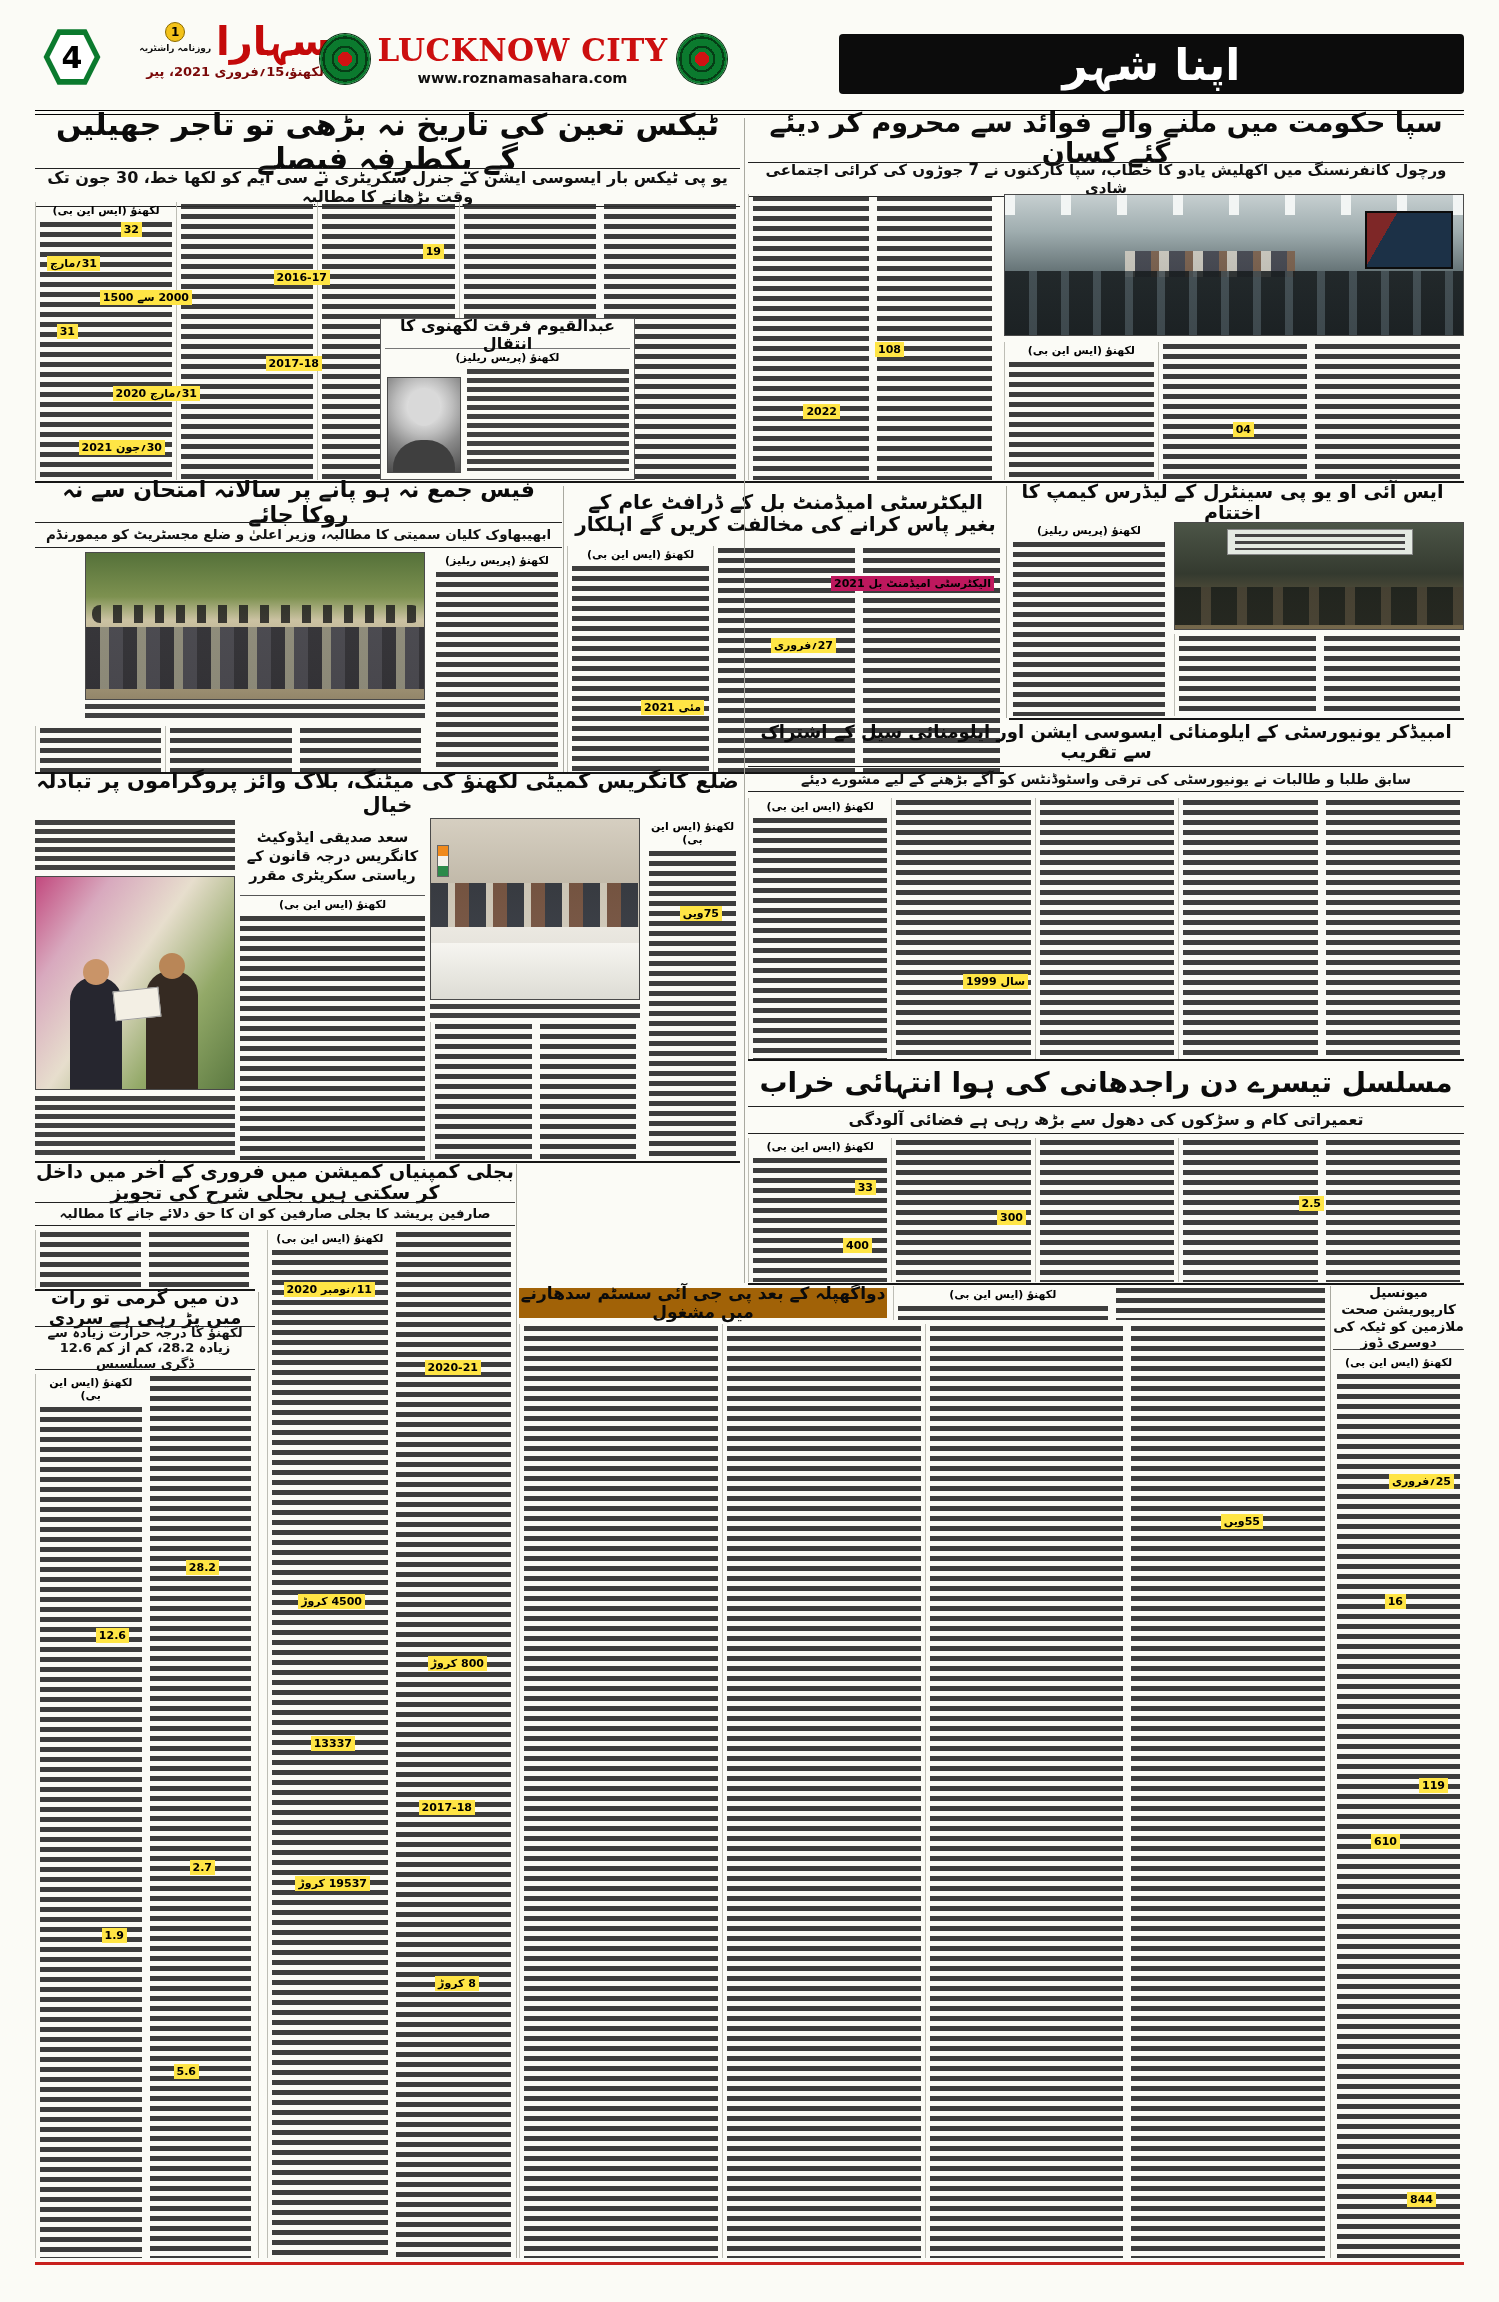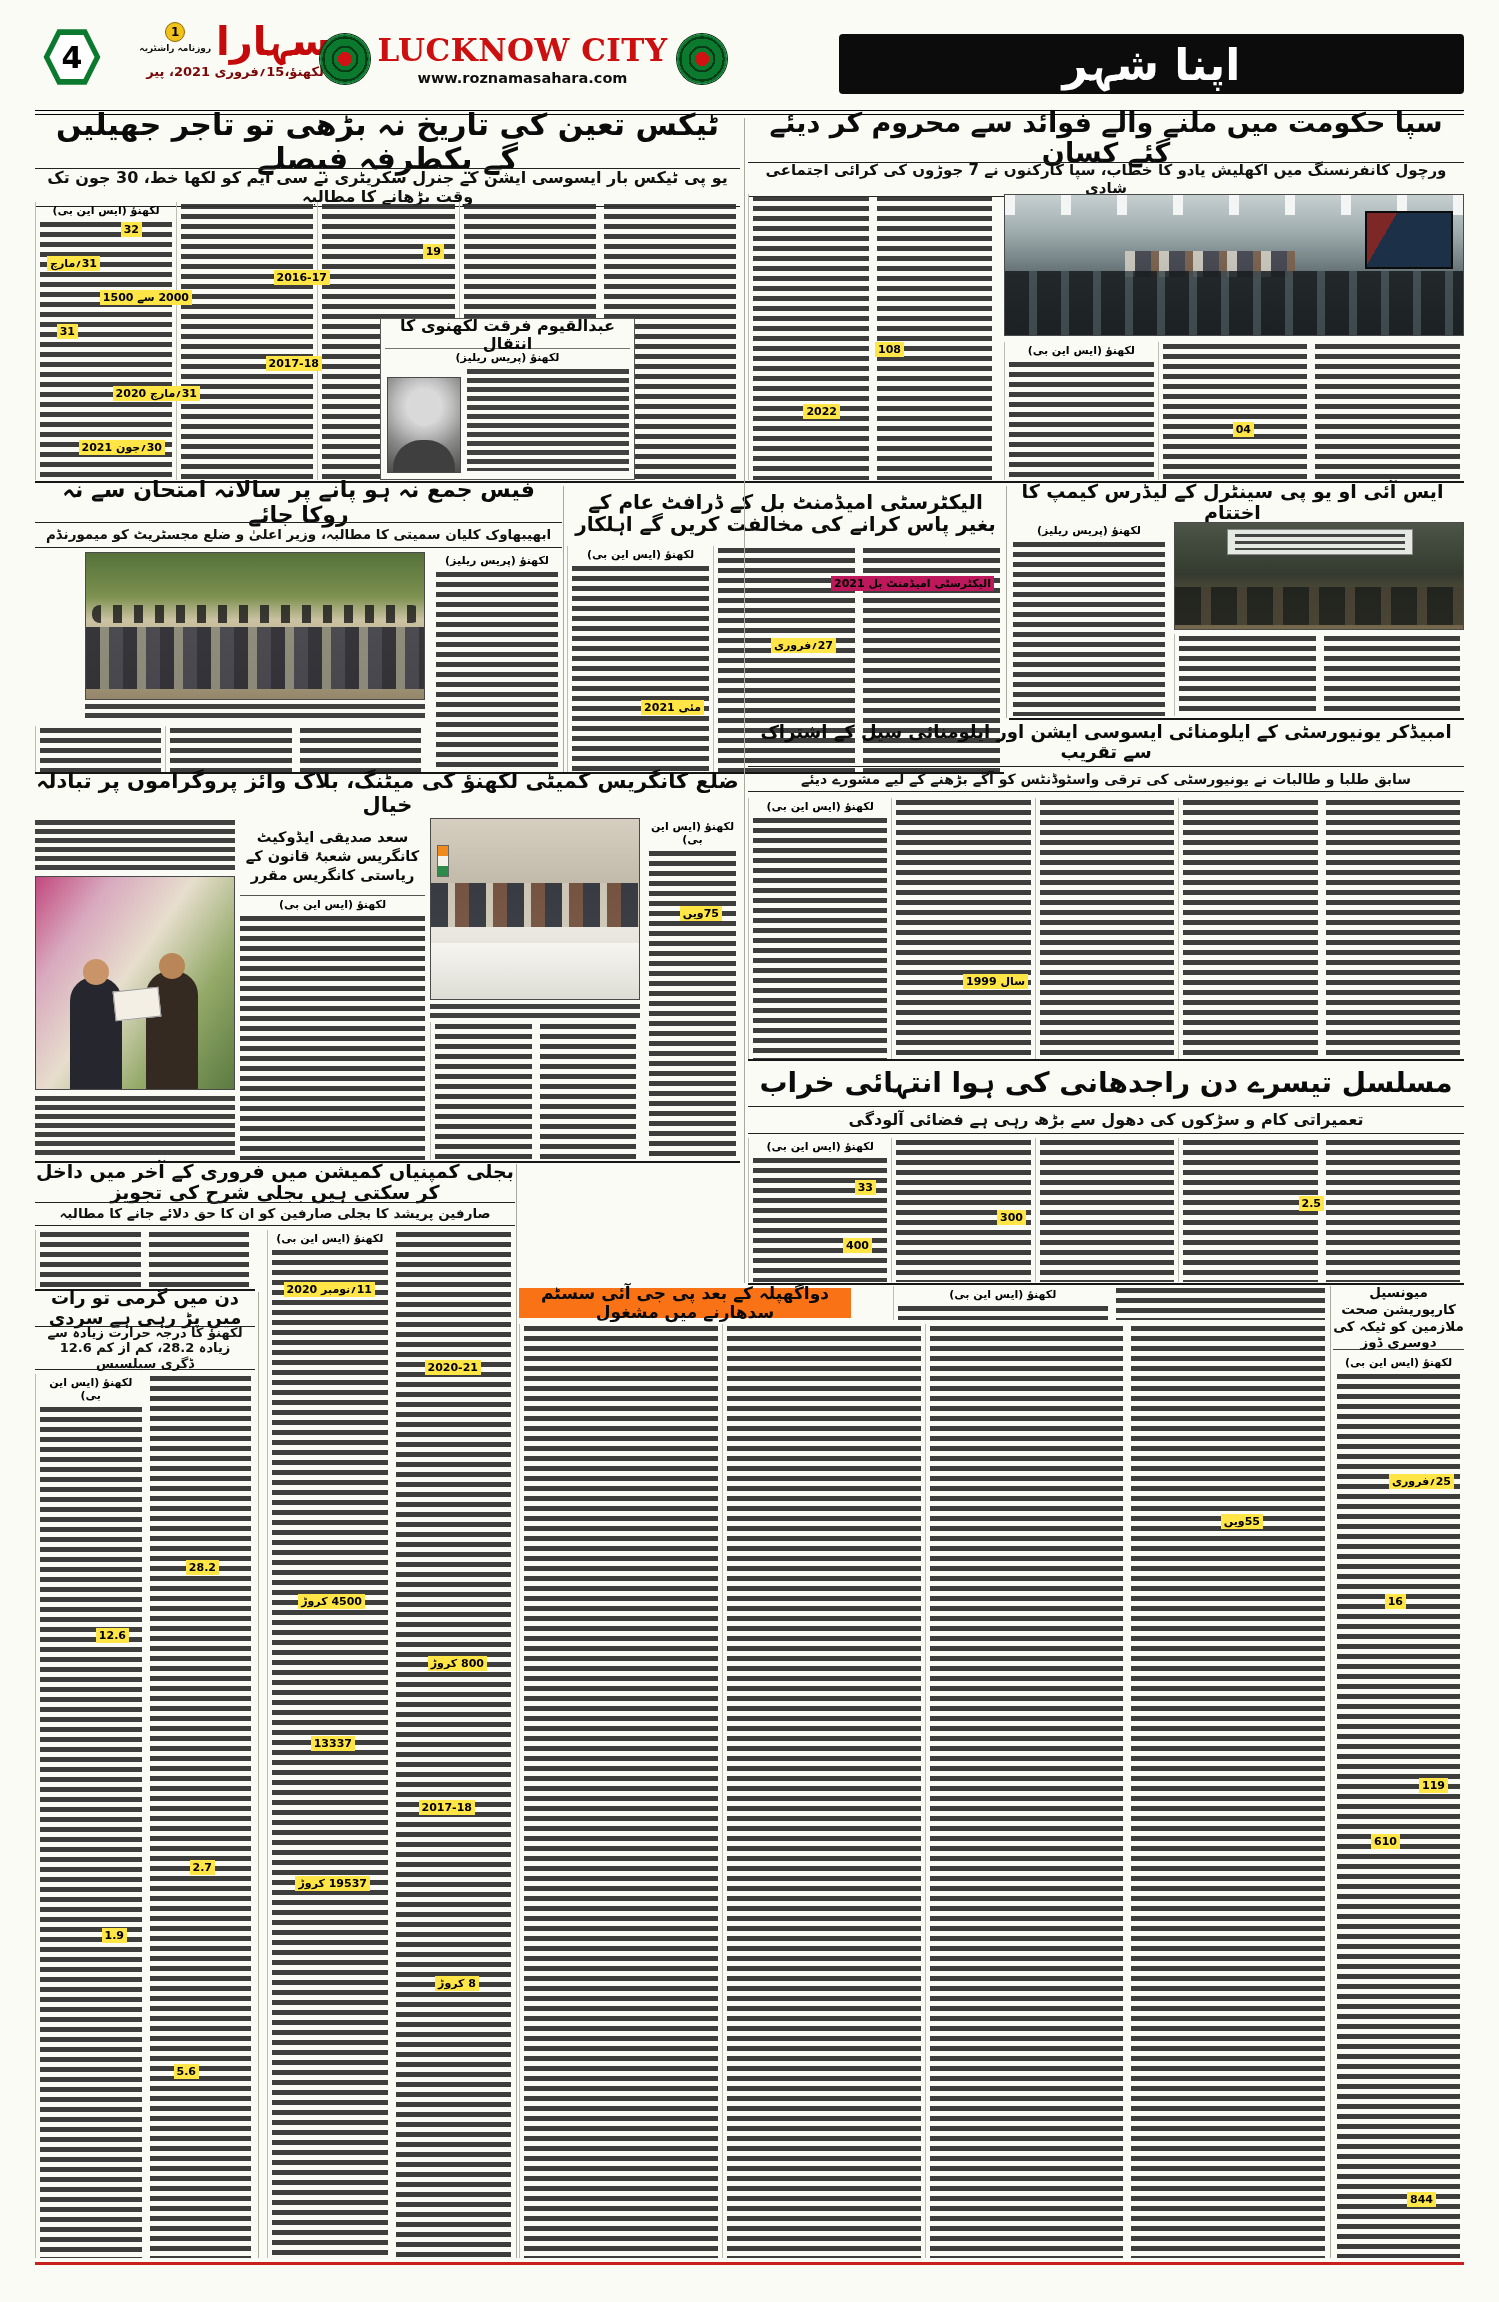--- a/index.html
+++ b/index.html
@@ -258,21 +258,21 @@
         <div class="col">
           <div class="ft"></div>
         </div>
         <div class="col">
           <div class="ft"></div>
         </div>
       </div>
     <span class="chip" style="right:18px;top:130px">75ویں</span>
 
     <div class="sa-box" style="left:205px;top:42px;width:185px;height:342px">
-      <div class="hl" style="height:78px;font-size:14.5px;border-bottom:1px solid #555;line-height:1.3">سعد صدیقی ایڈوکیٹ کانگریس شعبۂ قانون کے ریاستی کانگریس مقرر</div>
+      <div class="hl" style="height:78px;font-size:14.5px;border-bottom:1px solid #555;line-height:1.3">سعد صدیقی ایڈوکیٹ کانگریس درجہ قانون کے ریاستی سکریٹری مقرر</div>
       <div class="dl">لکھنؤ (ایس این بی)</div>
       <div class="ft"></div>
     </div>
     <div class="ftc" style="left:0;top:44px;width:200px;height:52px"></div>
     <div class="photo" style="left:0;top:100px;width:200px;height:214px;background:linear-gradient(125deg,#c2497e 0%,#d8a9be 22%,#e7decd 46%,#93a968 72%,#5c7a41 100%)">
       <div class="pd" style="left:34px;bottom:0;width:52px;height:112px;border-radius:24px 24px 0 0;background:#26262f"></div>
       <div class="pd" style="left:47px;bottom:104px;width:26px;height:26px;border-radius:50%;background:#c99468"></div>
       <div class="pd" style="right:36px;bottom:0;width:52px;height:118px;border-radius:24px 24px 0 0;background:#352a22"></div>
       <div class="pd" style="right:49px;bottom:110px;width:26px;height:26px;border-radius:50%;background:#b98657"></div>
       <div class="pd" style="left:78px;bottom:70px;width:46px;height:30px;background:#f3efe4;border:1px solid #999;transform:rotate(-6deg)"></div>
@@ -358,21 +358,21 @@
     <span class="chip" style="right:36px;top:268px">28.2</span>
     <span class="chip" style="right:126px;top:336px">12.6</span>
     <span class="chip" style="right:40px;top:568px">2.7</span>
     <span class="chip" style="right:128px;top:636px">1.9</span>
     <span class="chip" style="right:56px;top:772px">5.6</span>
   </section>
 
   <div class="rule-h" style="left:748px;top:1283px;width:716px"></div>
 
   <section class="abs" style="left:519px;top:1286px;width:810px;height:972px">
-    <div class="hl abs" style="left:0;top:2px;width:332px;height:30px;font-size:17px;background:#f97316">دواگھپلہ کے بعد پی جی آئی سسٹم سدھارنے میں مشغول</div>
+    <div class="hl abs" style="left:0;top:2px;width:368px;height:30px;font-size:17px;background:#a16207">دواگھپلہ کے بعد پی جی آئی سسٹم سدھارنے میں مشغول</div>
     <div class="cols abs" style="right:0;top:0;width:436px;height:34px">
         <div class="col">
           <span class="dl">لکھنؤ (ایس این بی)</span>
           <div class="ft"></div>
         </div>
         <div class="col">
           <div class="ft"></div>
         </div>
       </div>
     <div class="cols abs" style="left:0;right:0;top:38px;height:934px">

